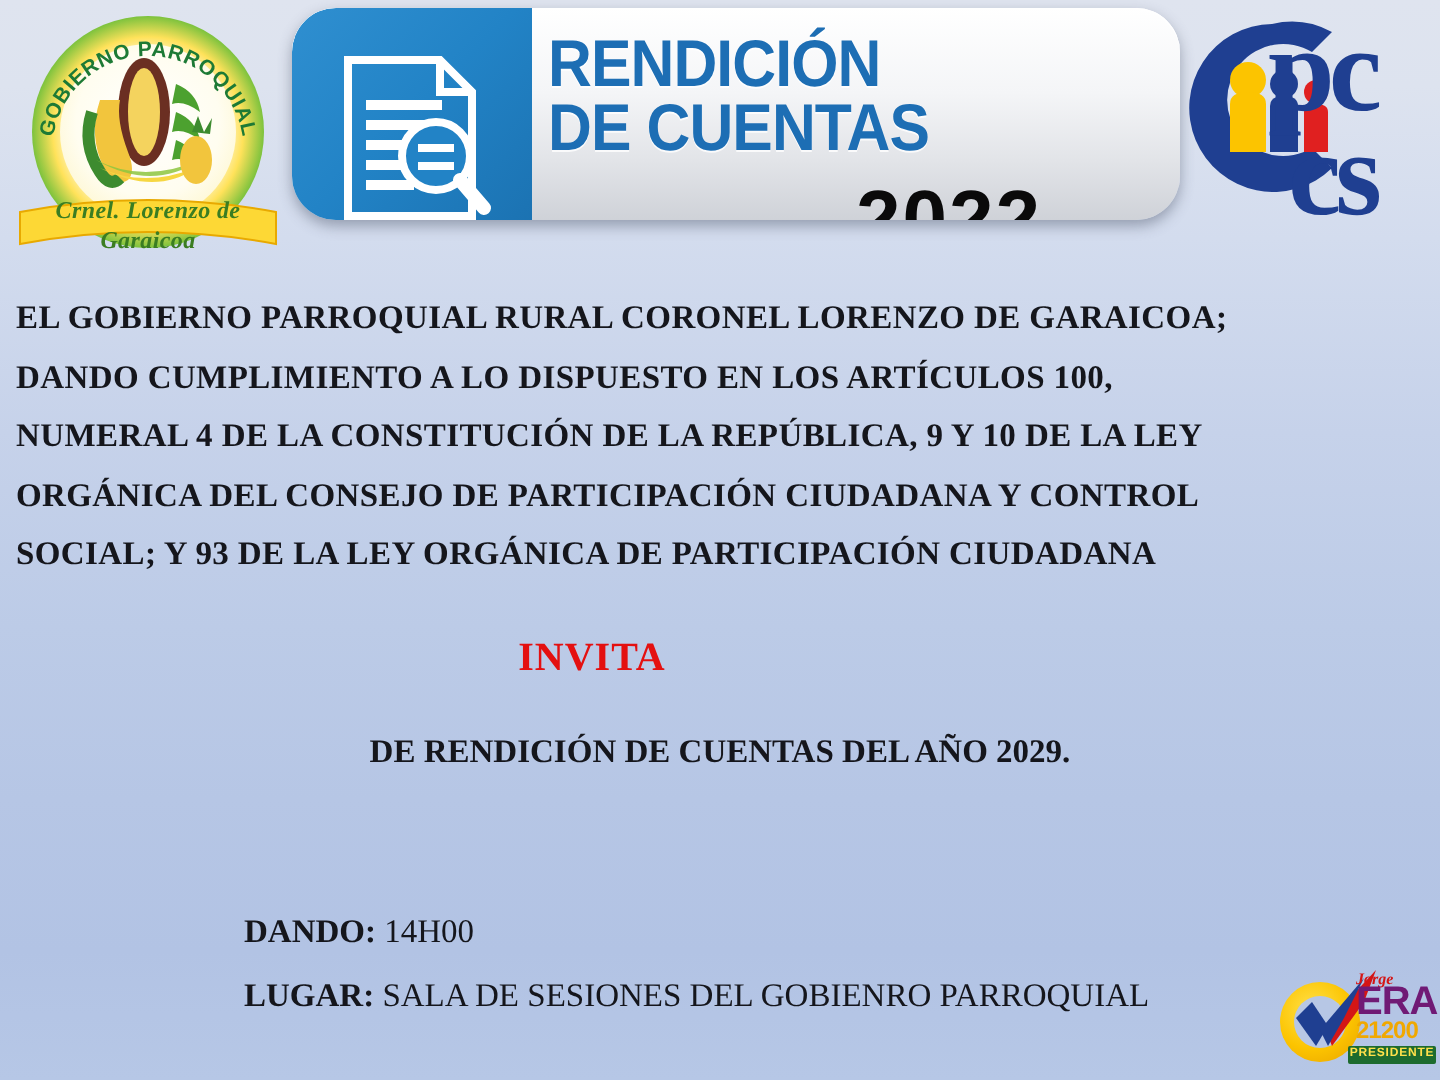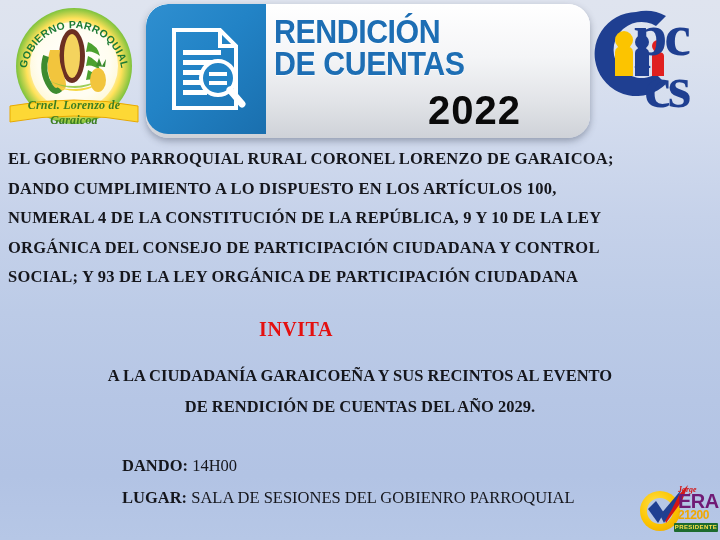--- a/index.html
+++ b/index.html
@@ -44,21 +44,21 @@
     position:absolute; left:2px; top:92px; width:132px; height:34px;
   }
   .seal-banner-label {
     position:absolute; left:0; top:96px; width:136px; text-align:center;
     font-family:"Liberation Serif", serif; font-style:italic; font-weight:bold;
     font-size:12px; color:#3b7d22; letter-spacing:.2px;
   }
 
   
   .plaque {
-    position:absolute; left:146px; top:4px; width:444px; height:134px;
+    position:absolute; left:146px; top:4px; width:444px; height:106px;
     border-radius:22px;
     background: linear-gradient(to bottom, #ffffff 0%, #f4f5f7 40%, #e2e4e8 72%, #cfd2d8 100%);
     box-shadow: 0 3px 7px rgba(70,80,100,.45), inset 0 1px 0 #fff;
     overflow:hidden;
   }
   .plaque-blue {
     position:absolute; left:0; top:0; width:120px; height:130px;
     background: linear-gradient(135deg, #2f8fd0 0%, #2283c6 45%, #1a6fae 100%);
     border-radius:22px 0 0 22px;
   }
@@ -226,21 +226,20 @@
     <span>EL GOBIERNO PARROQUIAL RURAL CORONEL LORENZO DE GARAICOA;</span>
     <span>DANDO CUMPLIMIENTO A LO DISPUESTO EN LOS ARTÍCULOS 100,</span>
     <span>NUMERAL 4 DE LA CONSTITUCIÓN DE LA REPÚBLICA, 9 Y 10 DE LA LEY</span>
     <span>ORGÁNICA DEL CONSEJO DE PARTICIPACIÓN CIUDADANA Y CONTROL</span>
     <span class="last">SOCIAL; Y 93 DE LA LEY ORGÁNICA DE PARTICIPACIÓN CIUDADANA</span>
   </div>
 
   <div class="invita">INVITA</div>
 
   <div class="invite-lines">
-    <span>A LA CIUDADANÍA GARAICOEÑA Y SUS RECINTOS AL EVENTO</span>
     <span>DE RENDICIÓN DE CUENTAS DEL AÑO 2029.</span>
   </div>
 
   <div class="details">
     <div class="row">
       <span class="lbl">DANDO:</span>
       <span class="val">14H00</span>
     </div>
     <div class="row">
       <span class="lbl">LUGAR:</span>

